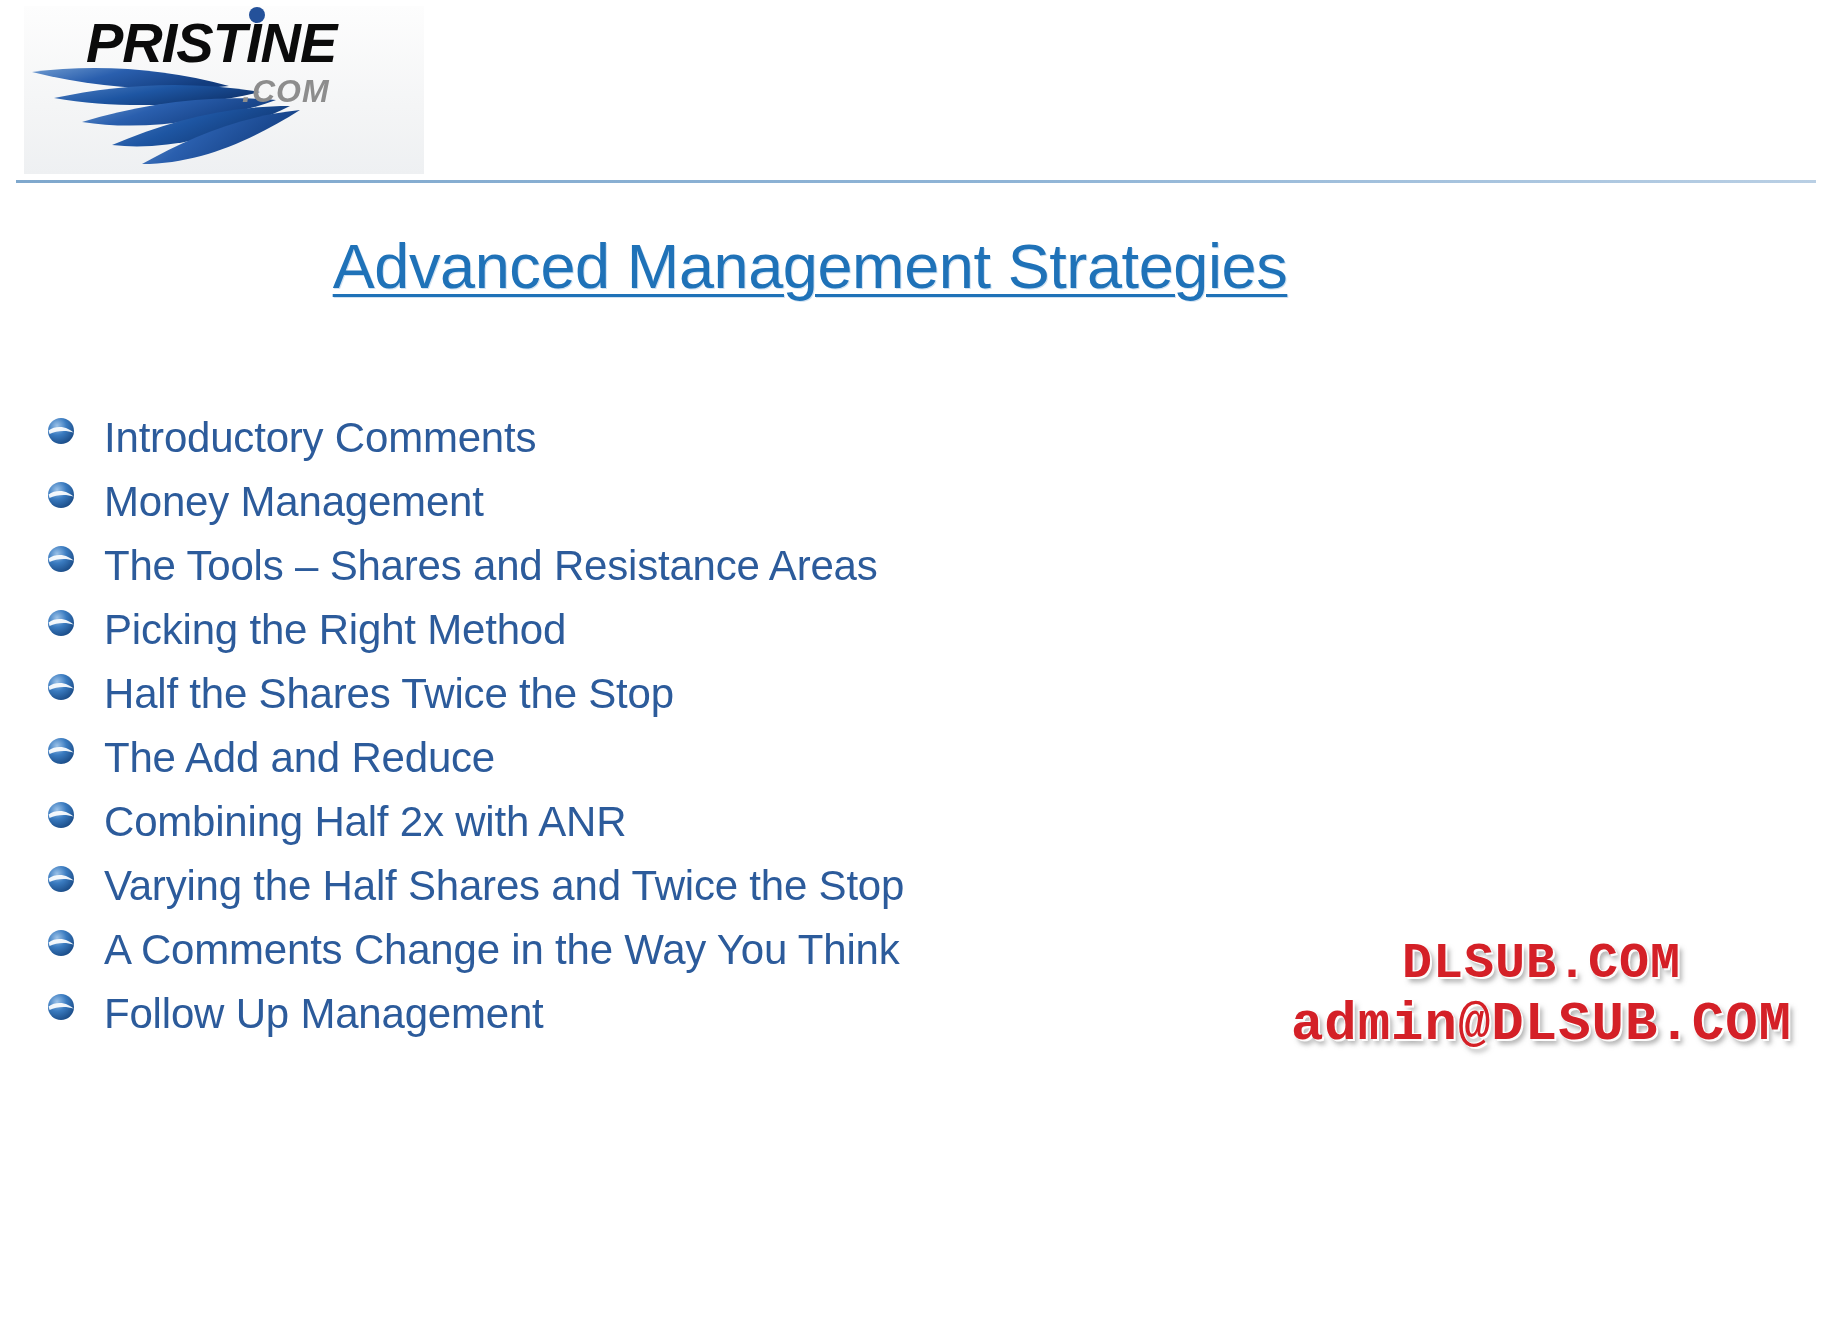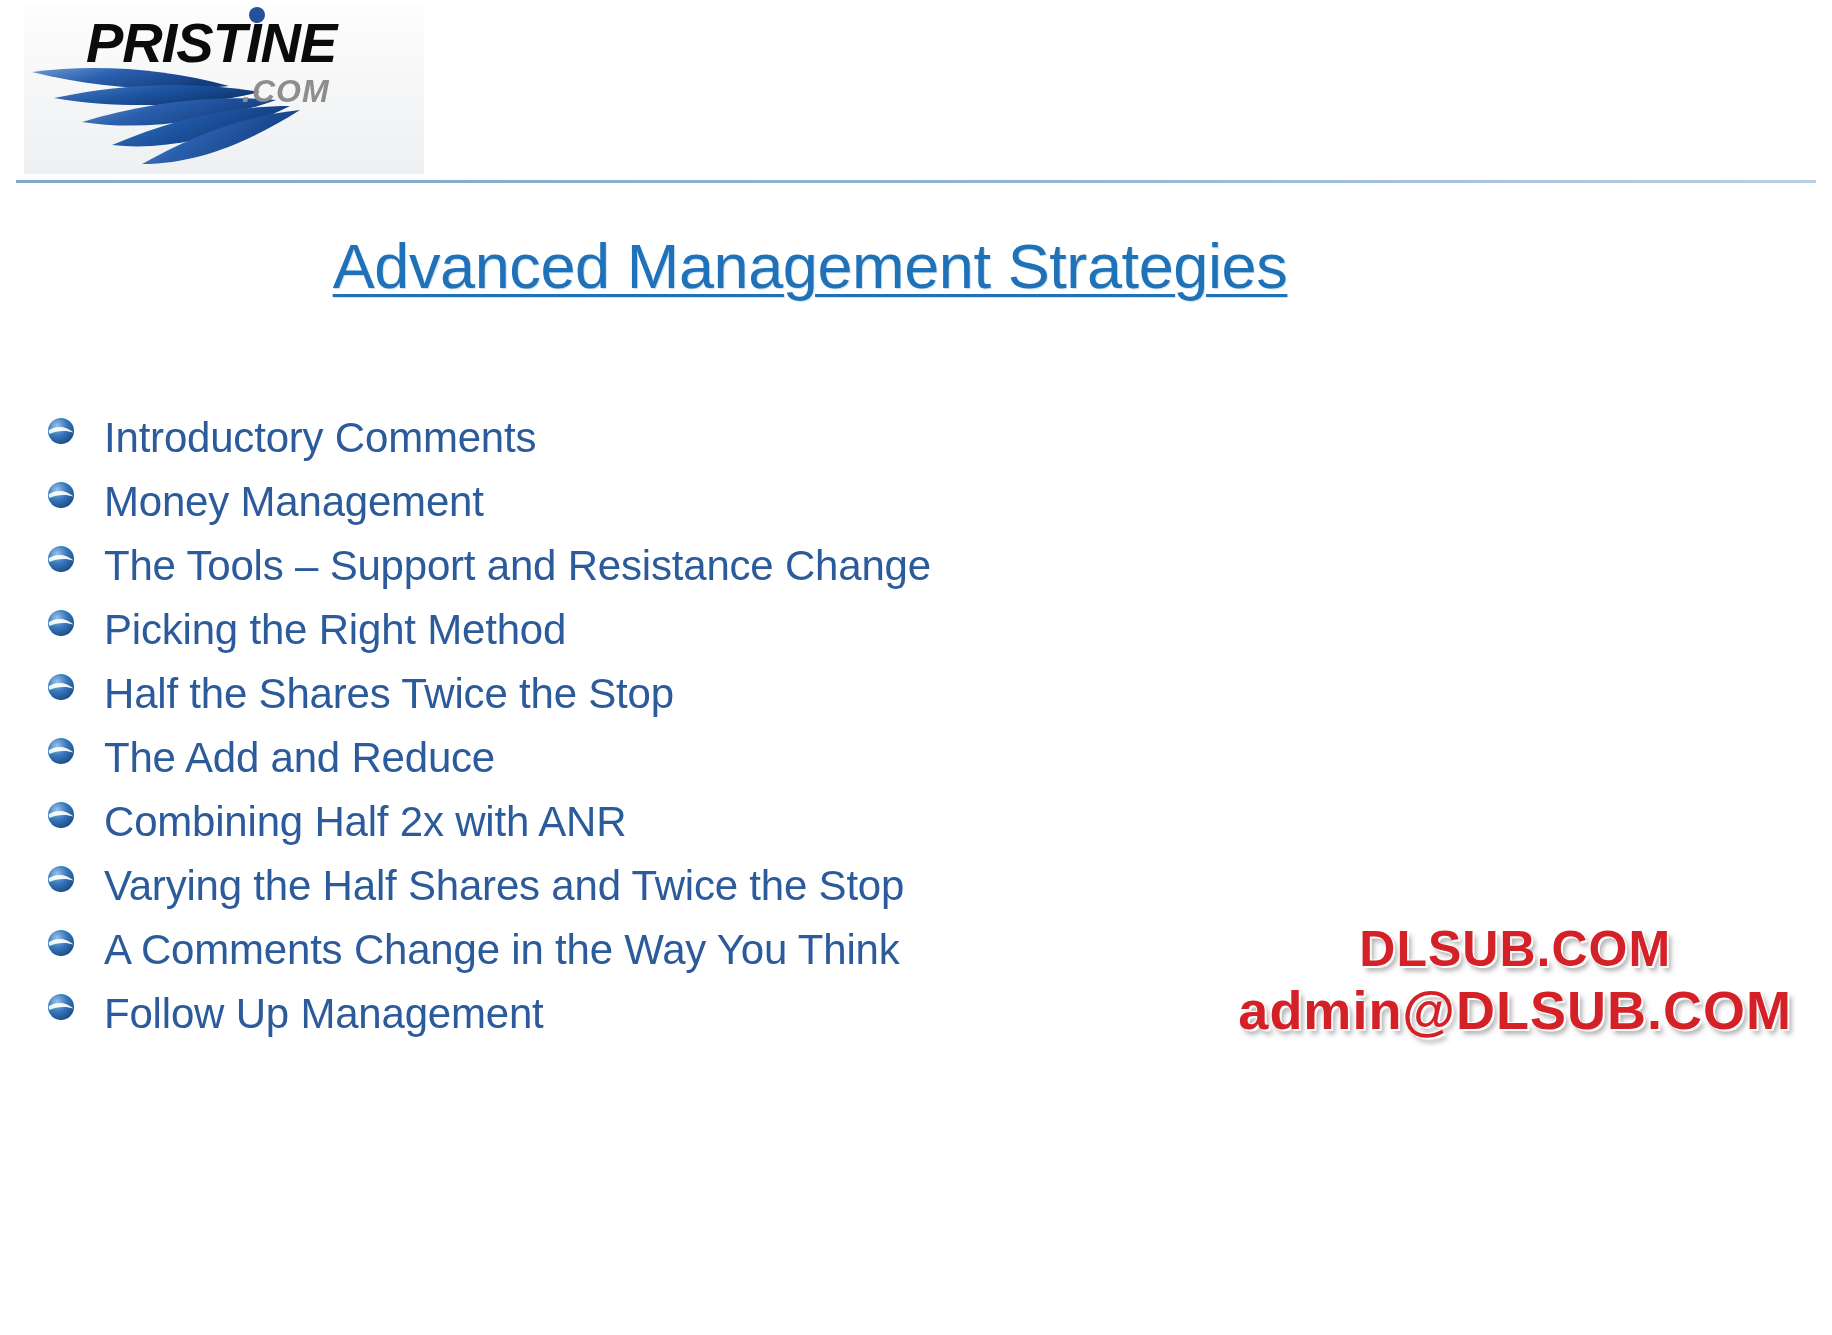--- a/index.html
+++ b/index.html
@@ -113,23 +113,23 @@
     color: #2C5B9B;
     white-space: nowrap;
     letter-spacing: -0.2px;
     margin-top: 16px;
   }
 
   
   .watermark {
     position: absolute;
     right: 40px;
-    bottom: 292px;
+    bottom: 278px;
     text-align: center;
-    font-family: Liberation Sans, sans-serif;
+    font-family: Liberation Mono, monospace;
     font-weight: bold;
     color: #D42027;
     letter-spacing: 1px;
     line-height: 1.18;
     -webkit-text-stroke: 1.5px #ffffff;
     paint-order: stroke fill;
     text-shadow:
        2px 2px 0 rgba(255,255,255,0.95),
       -1px -1px 0 rgba(255,255,255,0.9),
        4px 5px 5px rgba(110,110,110,0.55);
@@ -208,21 +208,21 @@
       <span class="toc-label">Money Management</span>
     </li>
 
     <li class="toc-item">
       <span class="bullet">
         <svg width="30" height="30" viewBox="0 0 30 30" xmlns="http://www.w3.org/2000/svg">
             <circle cx="15" cy="15" r="13" fill="url(#sph)"></circle>
             <path d="M2.5,14.5 C8,10.5 16,10 22,13 C25,14.5 26.5,15.5 27.5,16.5 C20,13.8 10,14.6 3.6,18 Z" fill="#ffffff" opacity="0.92"></path>
           </svg>
       </span>
-      <span class="toc-label">The Tools – Support and Resistance Change</span>
+      <span class="toc-label">The Tools – Shares and Resistance Areas</span>
     </li>
 
     <li class="toc-item">
       <span class="bullet">
         <svg width="30" height="30" viewBox="0 0 30 30" xmlns="http://www.w3.org/2000/svg">
             <circle cx="15" cy="15" r="13" fill="url(#sph)"></circle>
             <path d="M2.5,14.5 C8,10.5 16,10 22,13 C25,14.5 26.5,15.5 27.5,16.5 C20,13.8 10,14.6 3.6,18 Z" fill="#ffffff" opacity="0.92"></path>
           </svg>
       </span>
       <span class="toc-label">Picking the Right Method</span>

